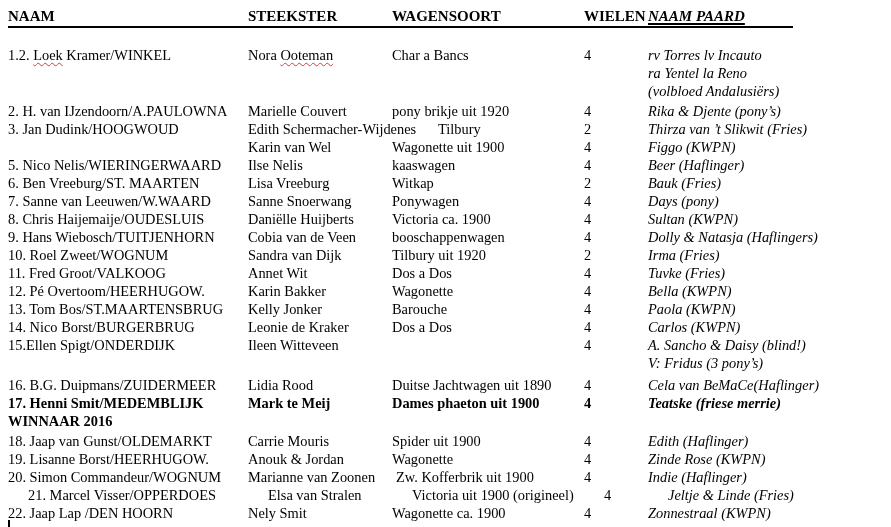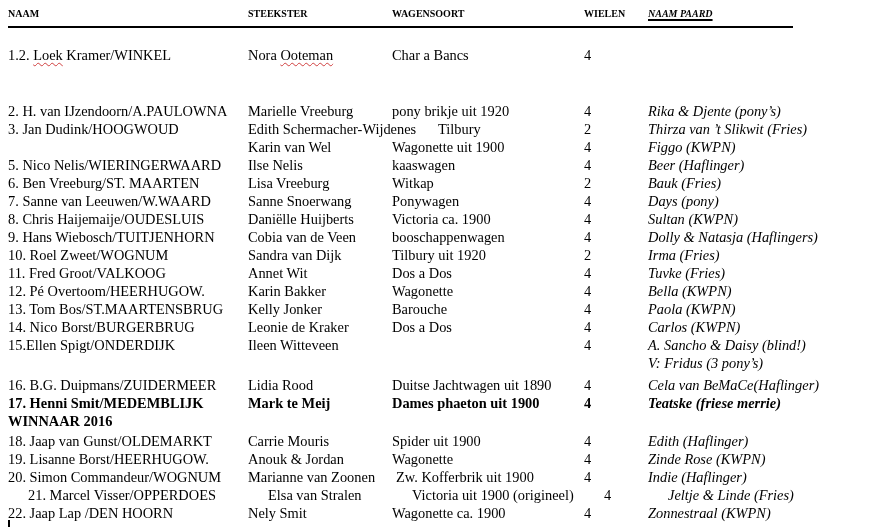--- a/index.html
+++ b/index.html
@@ -22,21 +22,21 @@
       top: 0;
       width: 883px;
     }
     .header {
       position: absolute;
       top: 8px;
       left: 0;
       height: 20px;
       width: 100%;
       font-weight: bold;
-      font-size: 10px;
+      font-size: 15px;
     }
     .header-line {
       position: absolute;
       left: 0;
       top: 26px;
       width: 785px;
       height: 2px;
       background: #000;
     }
     .hcell {
@@ -98,25 +98,30 @@
     <span class="hcell c-wiel">WIELEN</span>
     <span class="hcell c-paard last">NAAM PAARD</span>
   </div>
   <div class="header-line"></div>
 
   <div class="row" style="top:46px;">
     <span class="cell c-naam"><span>1.2. </span><span class="sq">Loek</span><span> Kramer/WINKEL</span></span>
     <span class="cell c-steek"><span>Nora </span><span class="sq">Ooteman</span></span>
     <span class="cell c-wagen">Char a Bancs</span>
     <span class="cell c-wiel">4</span>
+    <span class="cell c-paard multiline">
+      <div>rv Torres lv Incauto</div>
+      <div>ra  Yentel la Reno</div>
+      <div>(volbloed Andalusiërs)</div>
+    </span>
   </div>
 
   <div class="row" style="top:102px;">
     <span class="cell c-naam">2. H. van IJzendoorn/A.PAULOWNA</span>
-    <span class="cell c-steek">Marielle Vreeburg</span>
+    <span class="cell c-steek">Marielle Couvert</span>
     <span class="cell c-wagen">pony brikje uit 1920</span>
     <span class="cell c-wiel">4</span>
     <span class="cell c-paard">Rika &amp; Djente (pony’s)</span>
   </div>
   <div class="row" style="top:120px;">
     <span class="cell c-naam">3. Jan Dudink/HOOGWOUD</span>
     <span class="cell c-steek">Edith Schermacher-Wijdenes</span>
     <span class="cell" style="left:430px;">Tilbury</span>
     <span class="cell c-wiel">2</span>
     <span class="cell c-paard">Thirza  van ’t Slikwit (Fries)</span>

